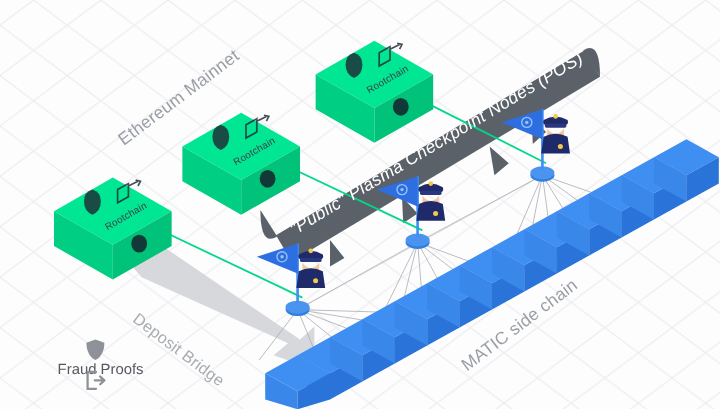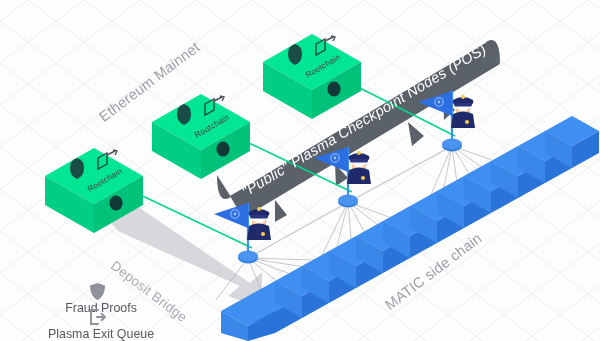--- a/index.html
+++ b/index.html
@@ -292,17 +292,16 @@
       </span>
       <span class="leg-txt">Fraud Proofs</span>
     </div>
     <div class="leg-row">
       <span class="leg-ico">
         <svg width="19" height="18" viewBox="0 0 19 18">
           <path d="M10,2 L3,2 L3,16 L10,16" fill="none" stroke="#8e9298" stroke-width="1.9" stroke-linecap="round"></path>
           <path d="M9,9 L16.5,9 M13.5,5.8 L17,9 L13.5,12.2" fill="none" stroke="#8e9298" stroke-width="1.9" stroke-linecap="round" stroke-linejoin="round"></path>
         </svg>
       </span>
-      <span class="leg-txt">Plasma Exit Queue</span>
     </div>
   </div>
 
 </div>
 
 </body></html>

